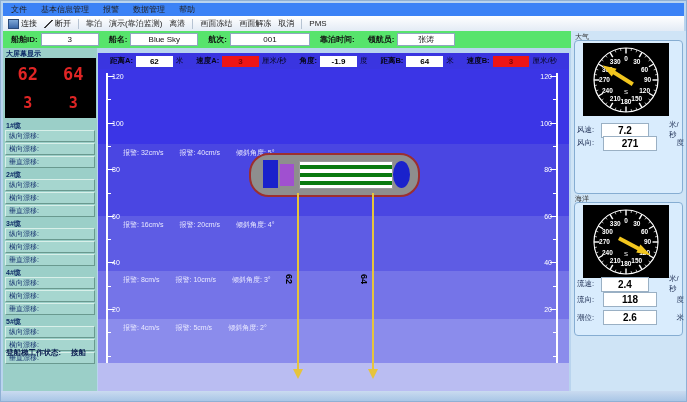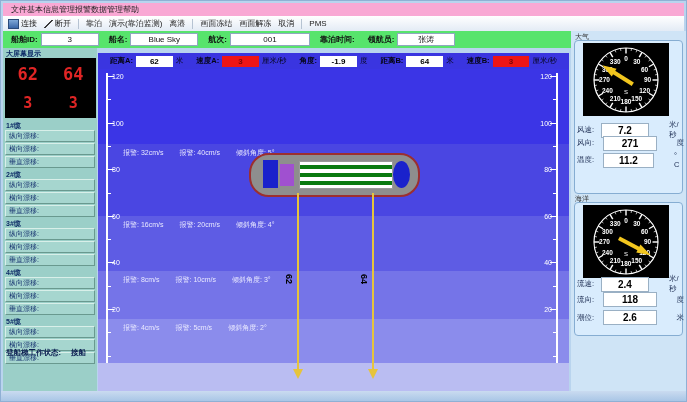--- a/index.html
+++ b/index.html
@@ -1,21 +1,21 @@
 <!DOCTYPE html>
 <html><head>
 <meta charset="utf-8">
 <style>
   html,body{margin:0;padding:0;}
   body{width:687px;height:402px;position:relative;overflow:hidden;
        font-family:"Liberation Sans",sans-serif;background:#b9d4ee;}
   .win-frame{position:absolute;inset:0;background:#b9d4ee;border:1px solid #8fb0d4;}
   
-  .menubar{position:absolute;left:2px;top:2px;right:2px;height:13px;background:#f9a8d4;
-           display:flex;align-items:center;gap:0;padding:0 8px;font-size:8px;color:#222;}
+  .menubar{position:absolute;left:2px;top:2px;right:2px;height:13px;background:#3b82f6;
+           display:flex;align-items:center;gap:14px;padding:0 8px;font-size:8px;color:#222;}
   .menu-item{cursor:default;}
   
   .toolbar{position:absolute;left:2px;top:15px;right:2px;height:15px;
            background:linear-gradient(#ffffff,#e3ebf5);border-bottom:1px solid #c4d2e2;
            display:flex;align-items:center;gap:7px;padding:0 5px;font-size:8px;color:#222;}
   .tb-btn{display:flex;align-items:center;gap:2px;}
   .tb-sep{width:1px;height:10px;background:#b6c3d2;}
   .ic-connect{display:inline-block;width:9px;height:8px;background:linear-gradient(#7fa8d8,#3a66a8);border:1px solid #2a4a7a;}
   .ic-disconnect{display:inline-block;width:9px;height:8px;background:linear-gradient(135deg,transparent 42%,#3a3a3a 42%,#3a3a3a 58%,transparent 58%);}
   
@@ -403,25 +403,20 @@
   <div class="f-row" style="top: 89px;">
         <span class="f-label">风速:</span>
         <span class="f-box">7.2</span>
         <span class="f-unit">米/秒</span>
       </div>
       <div class="f-row" style="top: 104.5px;">
         <span class="f-label">风向:</span>
         <span class="f-box">271</span>
         <span class="f-unit">度</span>
       </div>
-      <div class="f-row" style="top: 120px;">
-        <span class="f-label">温度:</span>
-        <span class="f-box">11.2</span>
-        <span class="f-unit">° C</span>
-      </div>
       <div class="f-row" style="top: 243px;">
         <span class="f-label">流速:</span>
         <span class="f-box">2.4</span>
         <span class="f-unit">米/秒</span>
       </div>
       <div class="f-row" style="top: 261px;">
         <span class="f-label">流向:</span>
         <span class="f-box">118</span>
         <span class="f-unit">度</span>
       </div>

